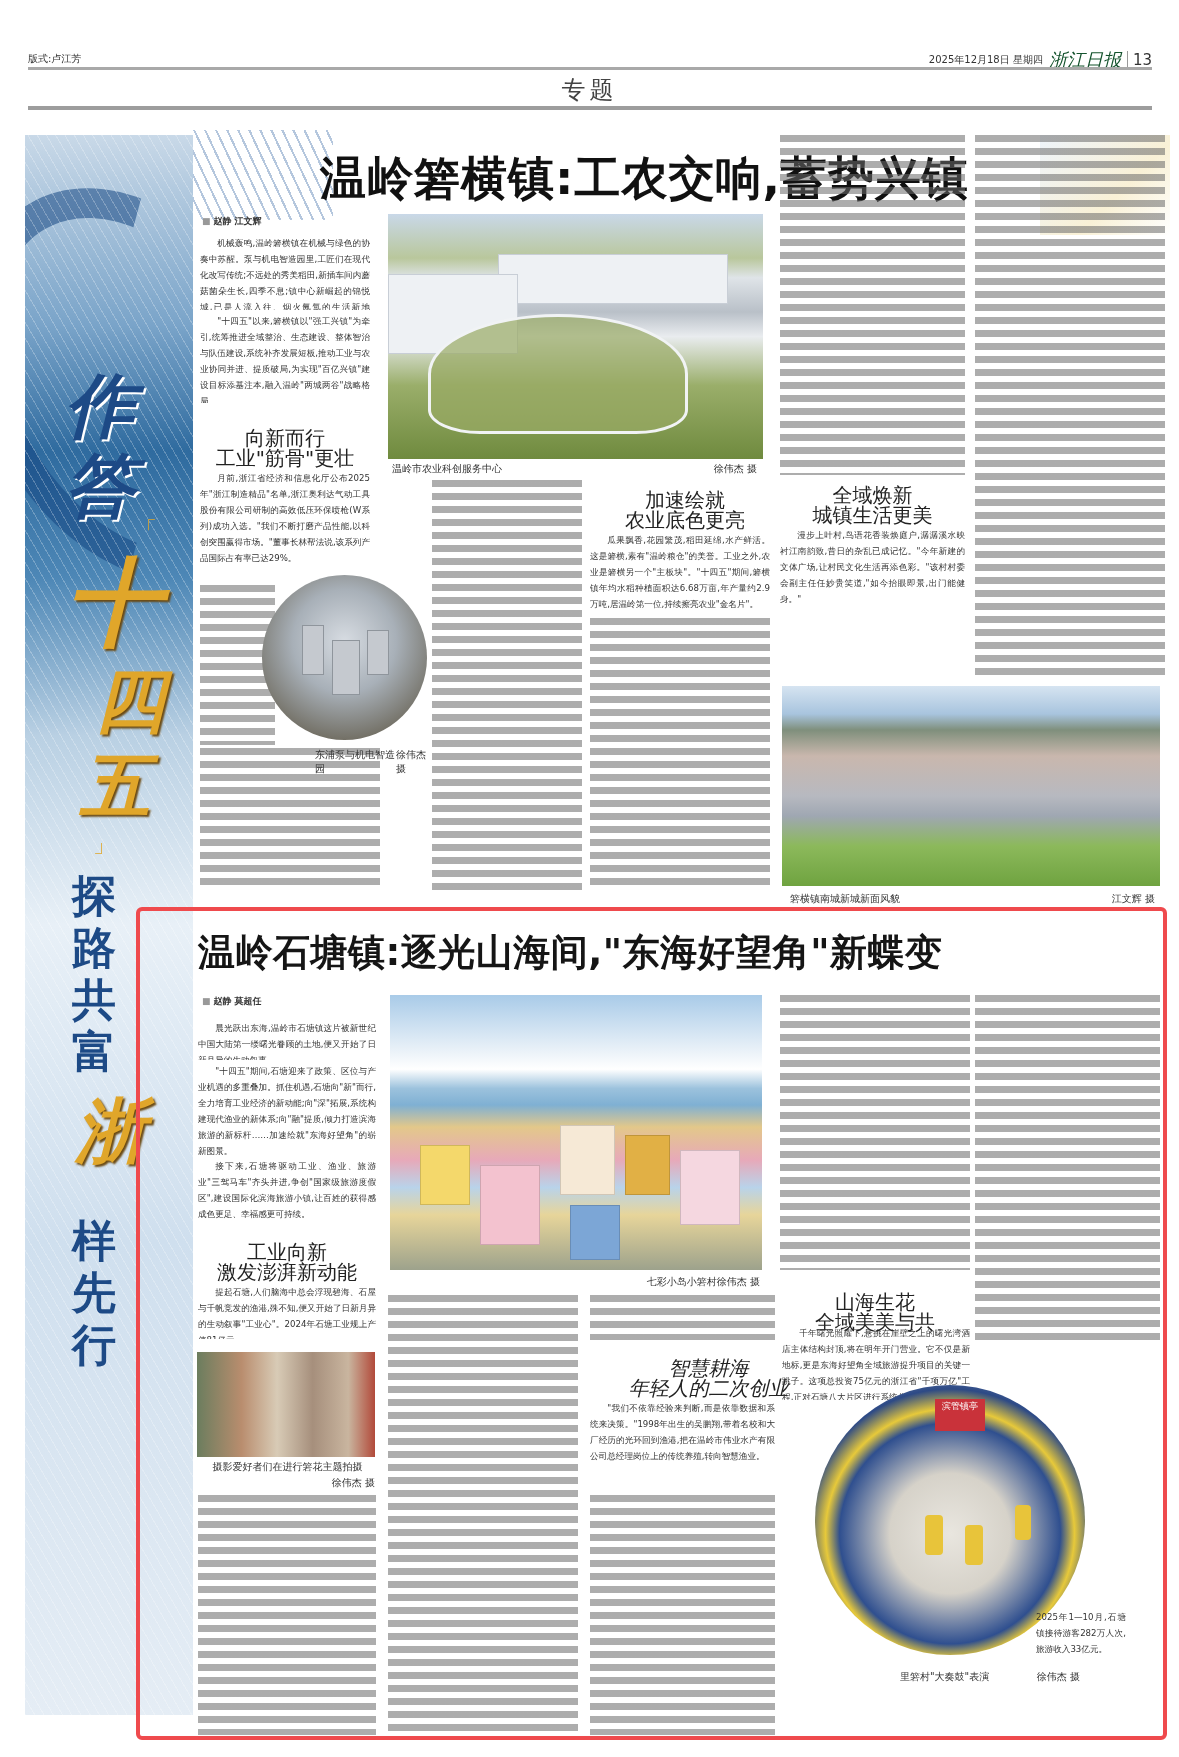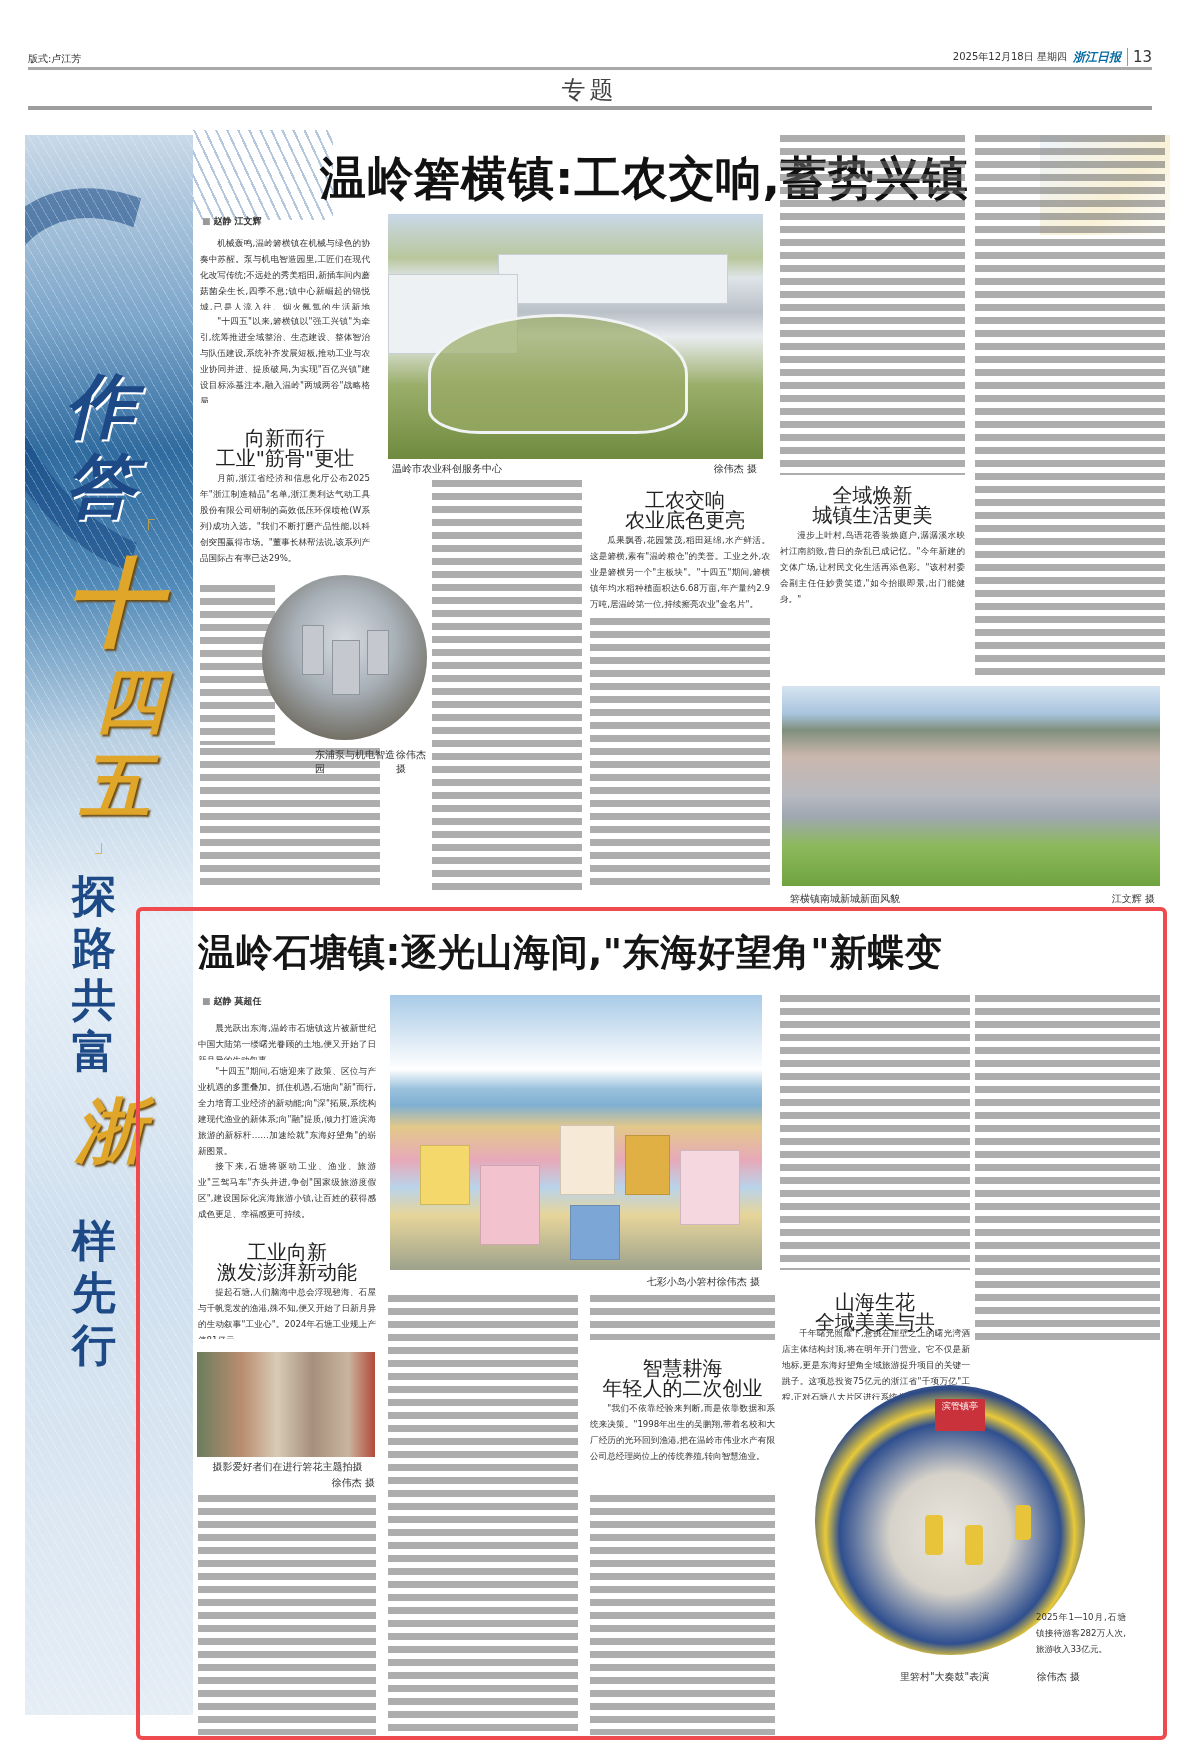--- a/index.html
+++ b/index.html
@@ -3,21 +3,21 @@
 <meta charset="utf-8">
 <style>
   * { box-sizing: border-box; margin: 0; padding: 0; }
   html, body { width: 1179px; height: 1757px; background: #ffffff; overflow: hidden; }
   body { font-family: "DejaVu Sans", "Liberation Sans", sans-serif; color: #222; position: relative; }
 
   
   .masthead { position: absolute; left: 28px; top: 48px; width: 1124px; height: 20px; }
   .masthead .editor { position: absolute; left: 0; top: 4px; font-size: 10px; color: #333; }
   .masthead .right { position: absolute; right: 0; top: 0; display: flex; align-items: center; gap: 6px; font-size: 10px; color: #333; }
-  .masthead .paper-name { color: #0369a1; font-family: "DejaVu Serif", serif; font-weight: bold; font-size: 12px; font-style: italic; }
+  .masthead .paper-name { color: #14532d; font-family: "DejaVu Serif", serif; font-weight: normal; font-size: 18px; font-style: italic; }
   .masthead .page-no { font-size: 15px; color: #333; border-left: 1px solid #999; padding-left: 5px; }
   .rule1 { position: absolute; left: 28px; top: 67px; width: 1124px; height: 3px; background: #a9a9a9; }
   .section-title { position: absolute; left: 0; top: 74px; width: 1179px; text-align: center; font-size: 24px; letter-spacing: 4px; color: #444; }
   .rule2 { position: absolute; left: 28px; top: 106px; width: 1124px; height: 4px; background: #9d9d9d; }
 
   
   .banner { position: absolute; left: 25px; top: 135px; width: 168px; height: 1580px;
     background: linear-gradient(180deg, #c9d9e8 0%, #7aa4c9 12%, #2f6b9f 20%, #4d87b6 28%, #b9d0e3 38%, #e8f0f7 50%, #cfdfee 70%, #e5edf5 100%); overflow: hidden; }
   .banner .wave { position: absolute; left: -40px; top: 40px; width: 300px; height: 420px; border-radius: 50%;
     border: 30px solid rgba(20,70,130,0.55); border-right-color: transparent; border-bottom-color: transparent; transform: rotate(-30deg); }
@@ -146,21 +146,21 @@
 <div class="caption" style="left:315px; top:748px; width:120px;">
   <span>东浦泵与机电智造园</span>
   <span>徐伟杰 摄</span>
 </div>
 
 <div class="body-text" style="left:432px; top:480px; width:150px; height:410px;">
     <div class="txtlines"></div>
   </div>
 
 <div class="subhead" style="left:600px; top:490px; width:170px;">
-  <div>工农交响</div>
+  <div>加速绘就</div>
   <div>农业底色更亮</div>
 </div>
 <div class="body-text" style="left:590px; top:532px; width:180px; height:80px; text-indent:2em;">瓜果飘香,花园繁茂,稻田延绵,水产鲜活。这是箬横,素有"温岭粮仓"的美誉。工业之外,农业是箬横另一个"主板块"。"十四五"期间,箬横镇年均水稻种植面积达6.68万亩,年产量约2.9万吨,居温岭第一位,持续擦亮农业"金名片"。</div>
 <div class="body-text" style="left:590px; top:618px; width:180px; height:270px;">
     <div class="txtlines"></div>
   </div>
 
 <div class="body-text" style="left:780px; top:135px; width:185px; height:340px;">
     <div class="txtlines"></div>
   </div>
@@ -216,21 +216,21 @@
   <span>徐伟杰 摄</span>
 </div>
 
 <div class="body-text" style="left:388px; top:1295px; width:190px; height:440px;">
     <div class="txtlines"></div>
   </div>
 <div class="body-text" style="left:590px; top:1295px; width:185px; height:45px;">
     <div class="txtlines"></div>
   </div>
 
-<div class="subhead" style="left:590px; top:1358px; width:185px;">
+<div class="subhead" style="left:616px; top:1358px; width:185px;font-style:italic;">
   <div>智慧耕海</div>
   <div>年轻人的二次创业</div>
 </div>
 <div class="body-text" style="left:590px; top:1400px; width:185px; height:90px; text-indent:2em;">"我们不依靠经验来判断,而是依靠数据和系统来决策。"1998年出生的吴鹏翔,带着名校和大厂经历的光环回到渔港,把在温岭市伟业水产有限公司总经理岗位上的传统养殖,转向智慧渔业。</div>
 <div class="body-text" style="left:590px; top:1495px; width:185px; height:240px;">
     <div class="txtlines"></div>
   </div>
 
 <div class="body-text" style="left:780px; top:995px; width:190px; height:275px;">
     <div class="txtlines"></div>

